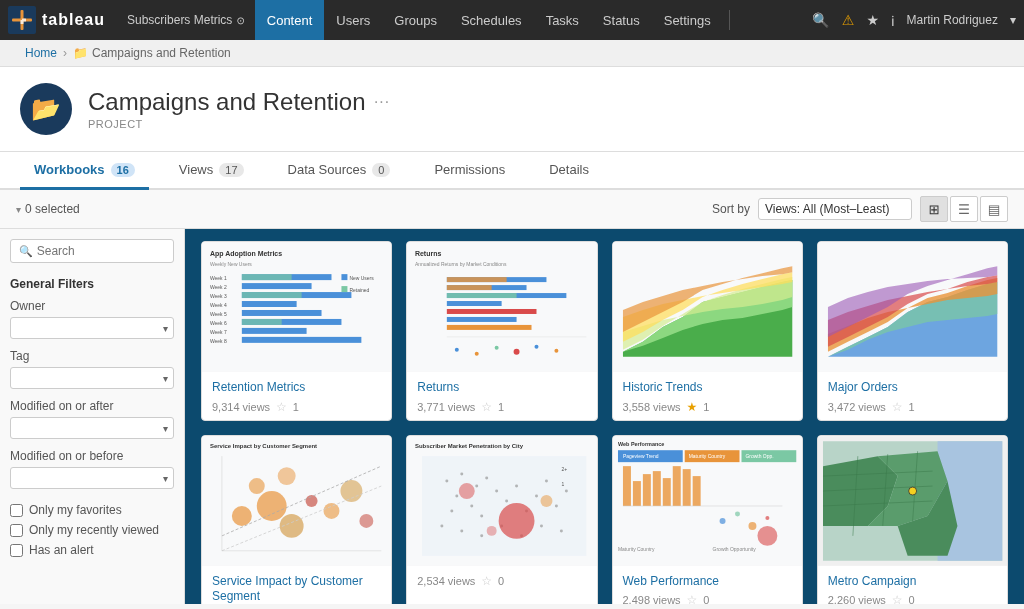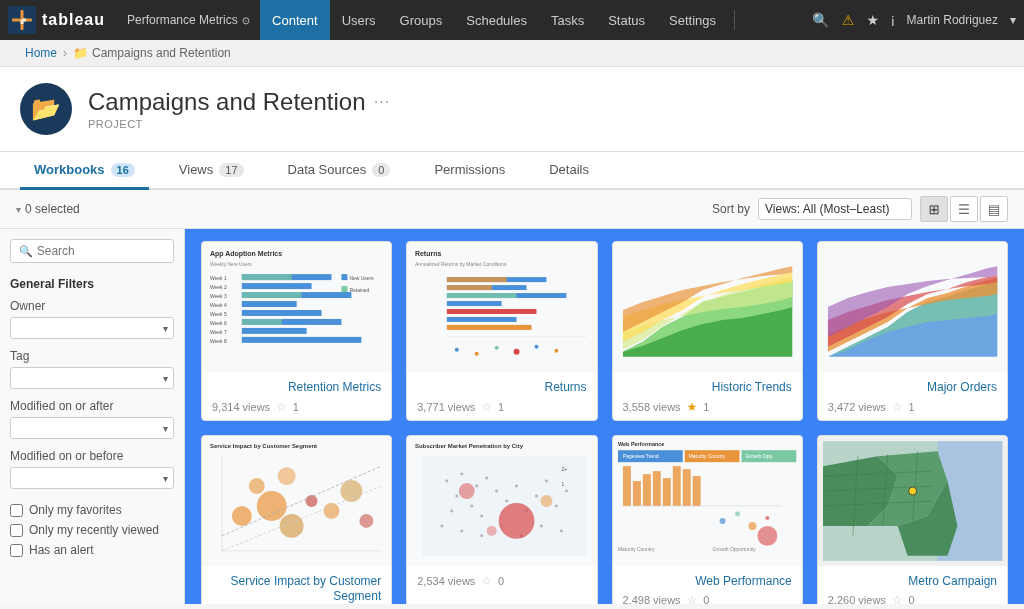--- a/index.html
+++ b/index.html
@@ -57,21 +57,21 @@
     .filter-section { margin-bottom: 14px; }
     .filter-title { font-size: 12px; font-weight: 600; color: #333; margin-bottom: 8px; }
     .filter-label { font-size: 12px; color: #555; margin-bottom: 4px; }
     .filter-select { width: 100%; border: 1px solid #ccc; border-radius: 3px; padding: 3px 6px; font-size: 12px; color: #333; background: #fff; appearance: none; -webkit-appearance: none; cursor: pointer; }
     .filter-select-wrap { position: relative; margin-bottom: 10px; }
     .filter-select-wrap::after { content: '▾'; position: absolute; right: 6px; top: 50%; transform: translateY(-50%); font-size: 10px; color: #666; pointer-events: none; }
     .checkbox-item { display: flex; align-items: center; gap: 6px; font-size: 12px; color: #555; margin-bottom: 6px; cursor: pointer; }
     .checkbox-item input { cursor: pointer; }
 
     
-    .content-area { flex: 1; overflow-y: auto; padding: 12px 16px; background: #3b82f6; text-align: right; }
+    .content-area { flex: 1; overflow-y: auto; padding: 12px 16px; background: #0c4a6e; }
     .workbooks-grid { display: grid; grid-template-columns: repeat(4, 1fr); gap: 14px; }
     .workbook-card { background: #fff; border: 1px solid #ddd; border-radius: 4px; overflow: hidden; cursor: pointer; }
     .card-thumb { height: 130px; overflow: hidden; display: flex; align-items: center; justify-content: center; background: #f8f8f8; }
     .card-thumb svg { width: 100%; height: 100%; }
     .card-info { padding: 8px 10px 6px; }
     .card-title { font-size: 12px; color: #1d6fa4; font-weight: 500; cursor: pointer; margin-bottom: 4px; line-height: 1.3; }
     .card-meta { display: flex; align-items: center; gap: 6px; font-size: 11px; color: #888; }
     .star-icon { color: #ccc; cursor: pointer; font-size: 12px; }
     .star-icon.filled { color: #e8a000; }
 
@@ -92,21 +92,21 @@
       </g>
       <g fill="#fff" opacity="0.8">
         <rect x="12.5" y="14" width="3" height="4" rx="0.5"></rect>
         <rect x="14" y="12.5" width="4" height="3" rx="0.5"></rect>
       </g>
     </svg>
     <span style="font-size:16px;letter-spacing:1px;">tableau</span>
   </div>
 
   <div class="nav-workbook">
-    <span>Performance Metrics</span>
+    <span>Subscribers Metrics</span>
     <span style="font-size:10px;">⊙</span>
   </div>
 
   <div class="nav-tab active">Content</div>
   <div class="nav-tab">Users</div>
   <div class="nav-tab">Groups</div>
   <div class="nav-tab">Schedules</div>
   <div class="nav-tab">Tasks</div>
   <div class="nav-tab">Status</div>
   <div class="nav-tab">Settings</div>

